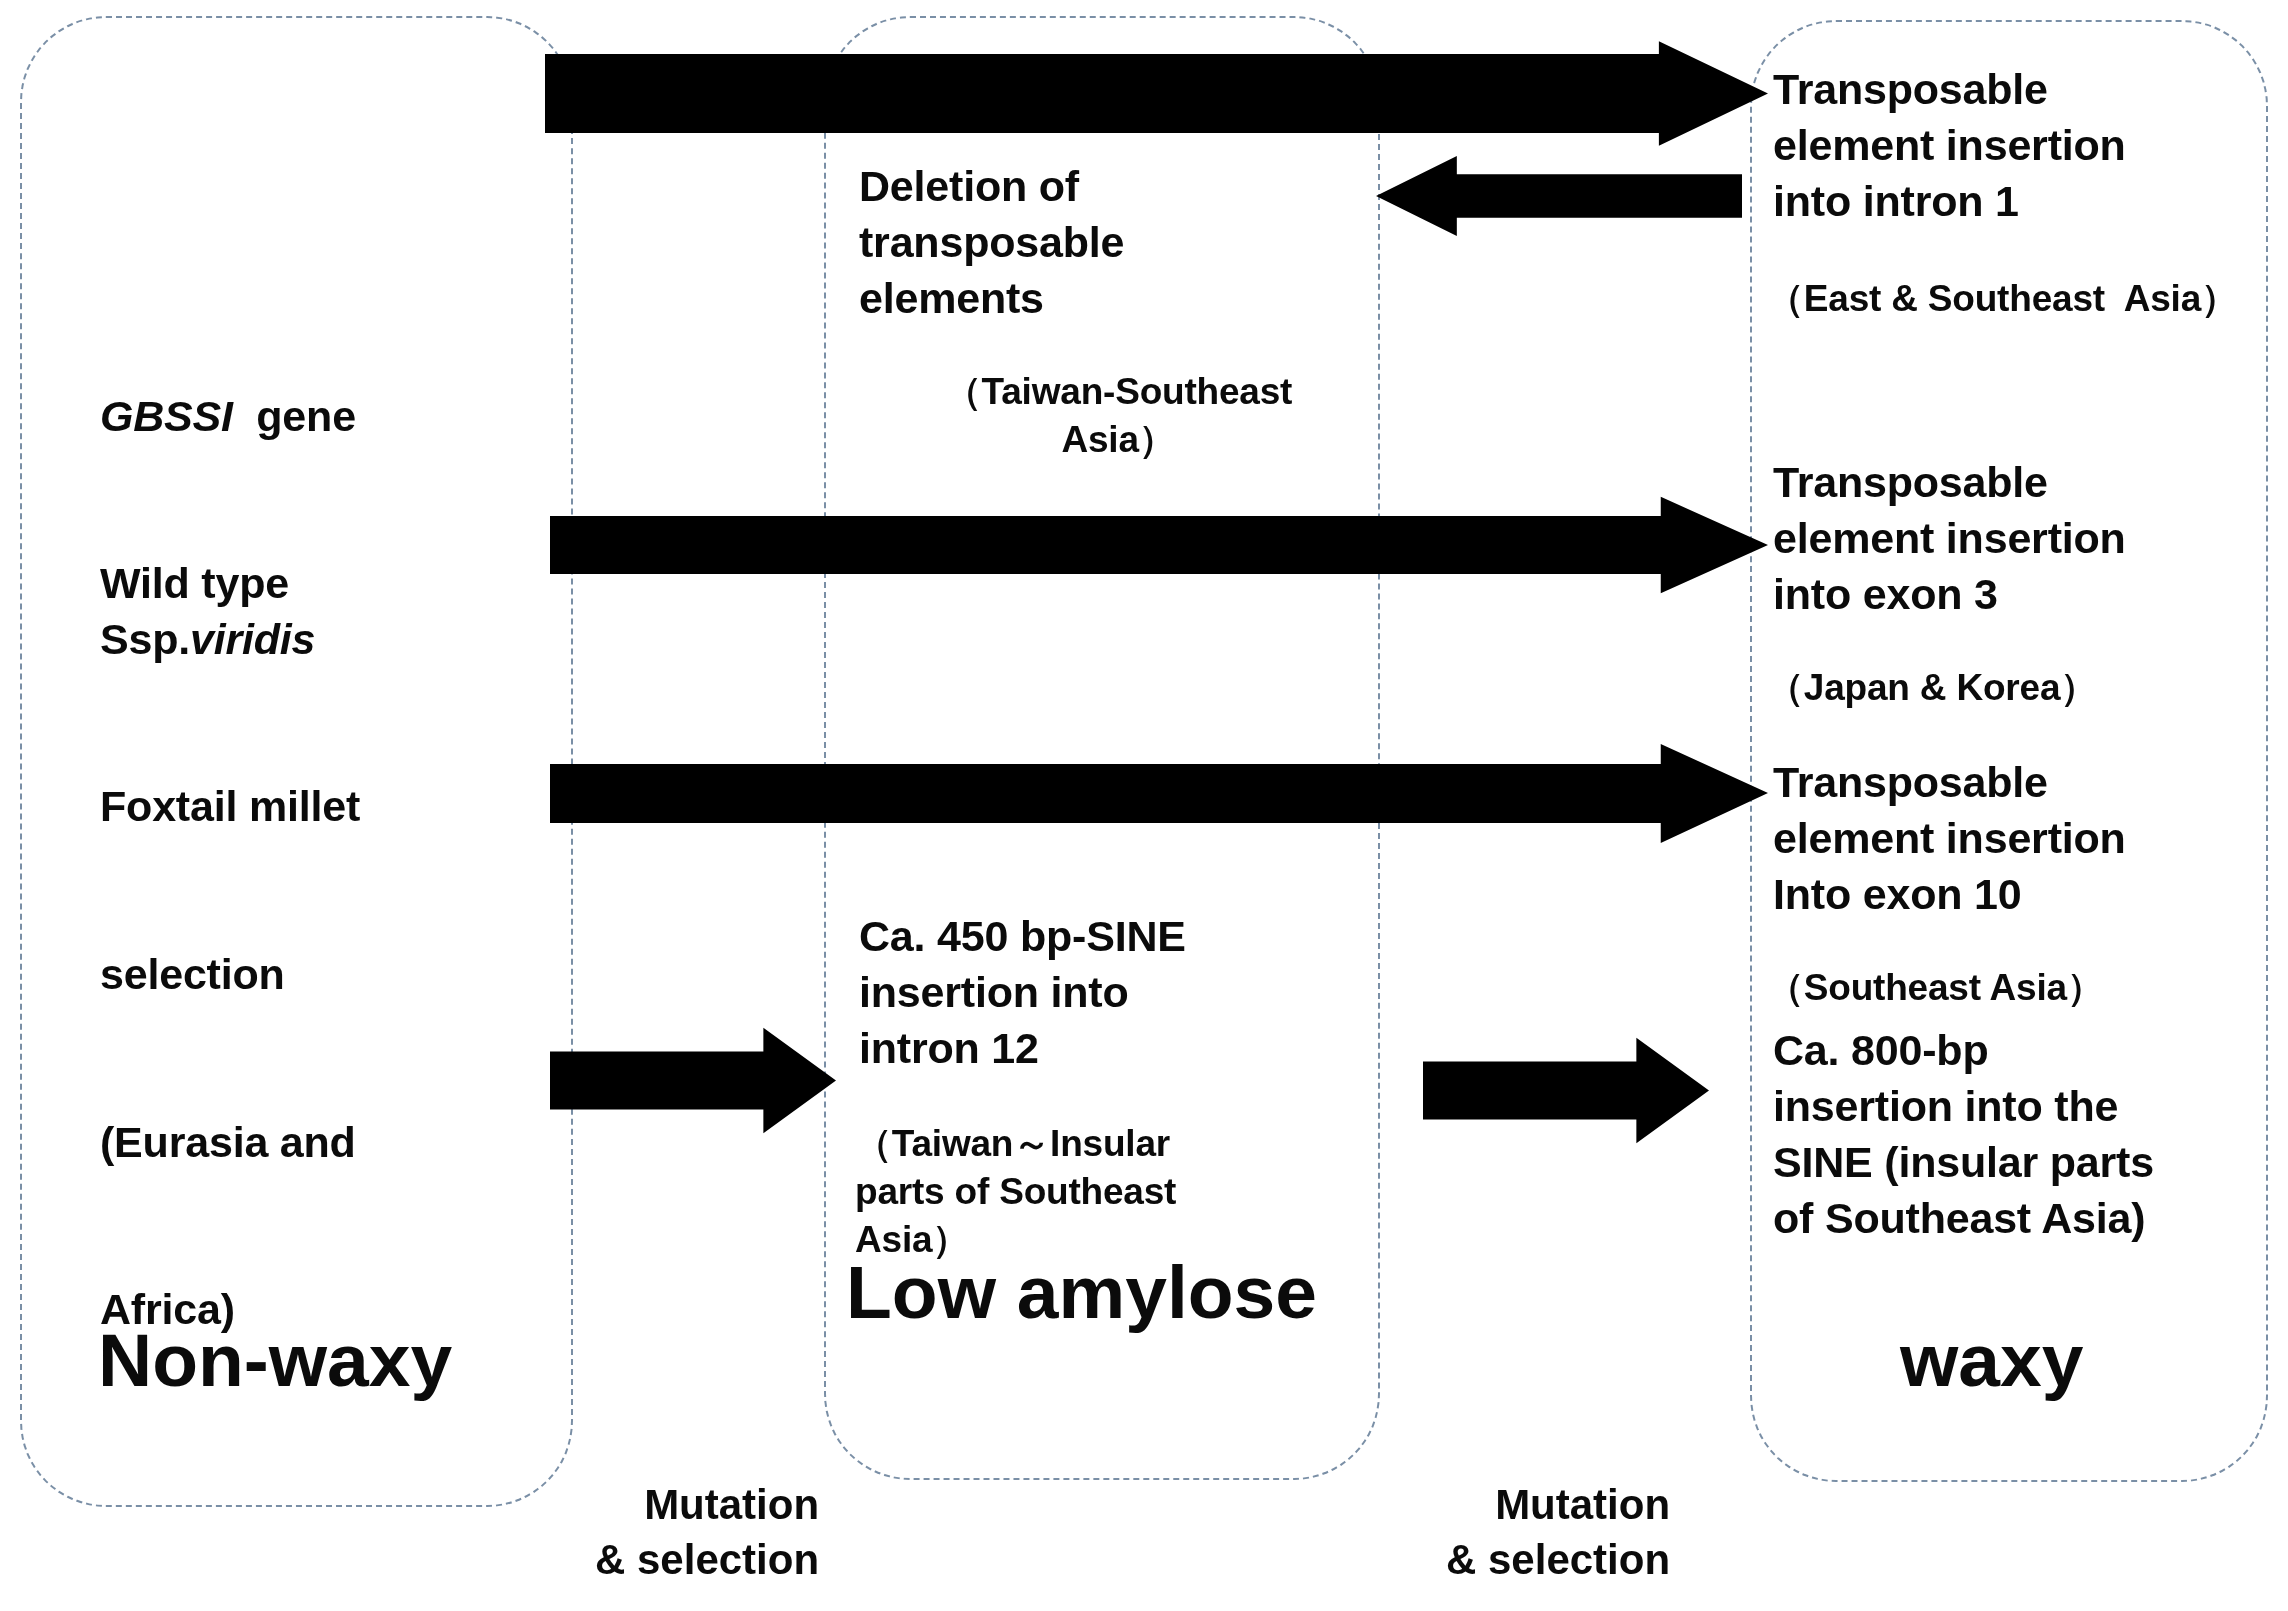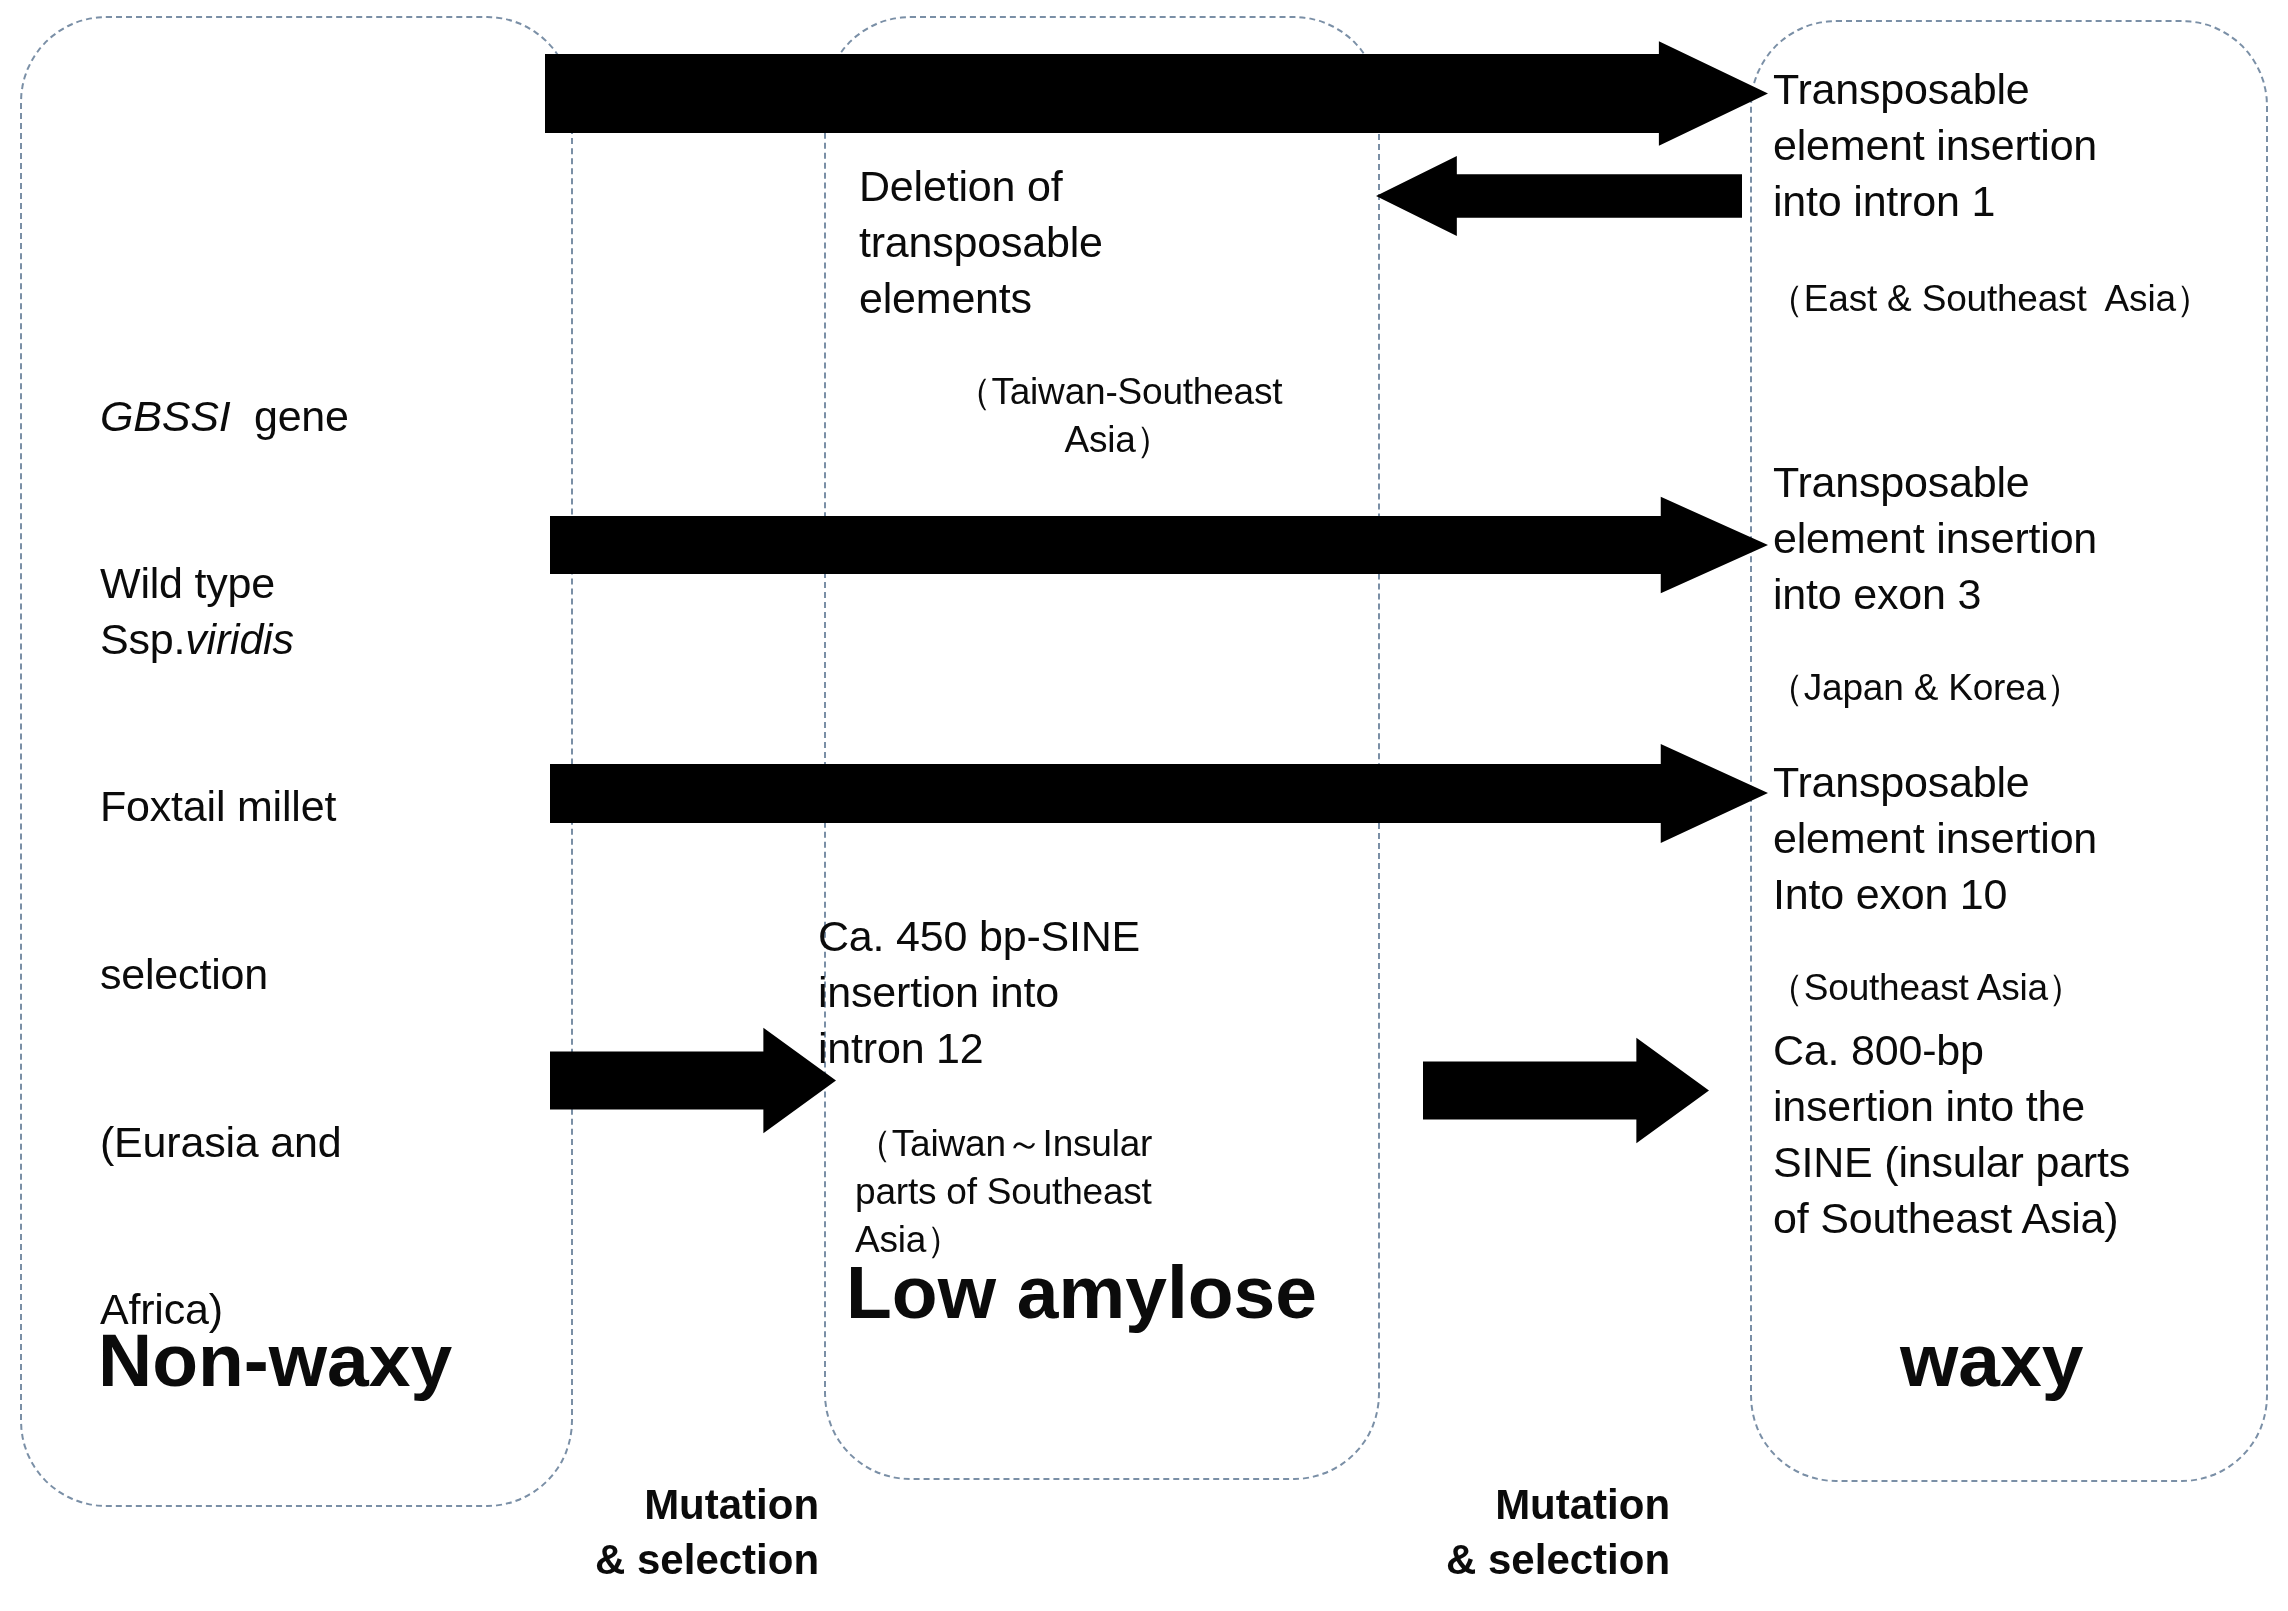--- a/index.html
+++ b/index.html
@@ -22,21 +22,21 @@
     position: absolute;
     border: 2.7px dashed #7a8fa6;
     border-radius: 86px;
     background: transparent;
     box-sizing: border-box;
   }
 
   
   .txt {
     position: absolute;
-    font-weight: normal;
+    font-weight: bold;
     line-height: 1.30;
     letter-spacing: -0.2px;
     white-space: pre-wrap;
   }
   .t-body   { font-size: 43px; }
   .t-region { font-size: 37px; }
   .t-ital   { font-style: italic; }
 
   .pheno-label {
     position: absolute;
@@ -123,21 +123,21 @@
     <span class="line-run">Africa)</span>
   </div>
 
   <div class="txt t-body" style="left:859px; top:159px; width:509px;">Deletion of
 transposable
 elements</div>
 
   <div class="txt t-region" style="left:855px; top:368px; width:527px;text-align:center;">（Taiwan-Southeast
 Asia）</div>
 
-  <div class="txt t-body" style="left:818px; top:909px; width:509px;">Ca. 450 bp-SINE
+  <div class="txt t-body" style="left:859px; top:909px; width:509px;">Ca. 450 bp-SINE
 insertion into
 intron 12</div>
 
   <div class="txt t-region" style="left:855px; top:1120px; width:527px;">（Taiwan～Insular
 parts of Southeast
 Asia）</div>
 
   <div class="txt t-body" style="left:1773px; top:62px; width:509px;">Transposable
 element insertion
 into intron 1</div>

